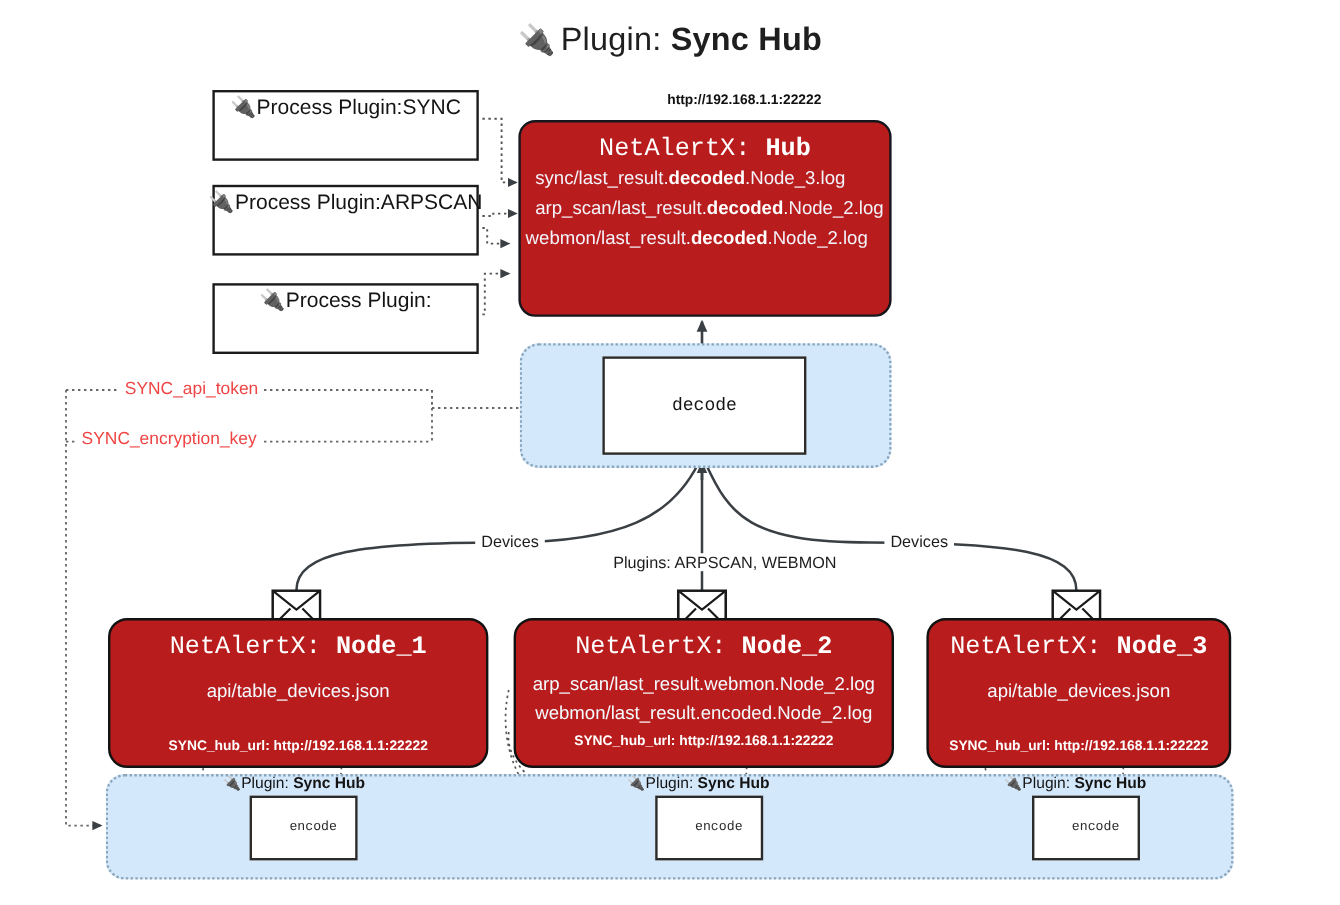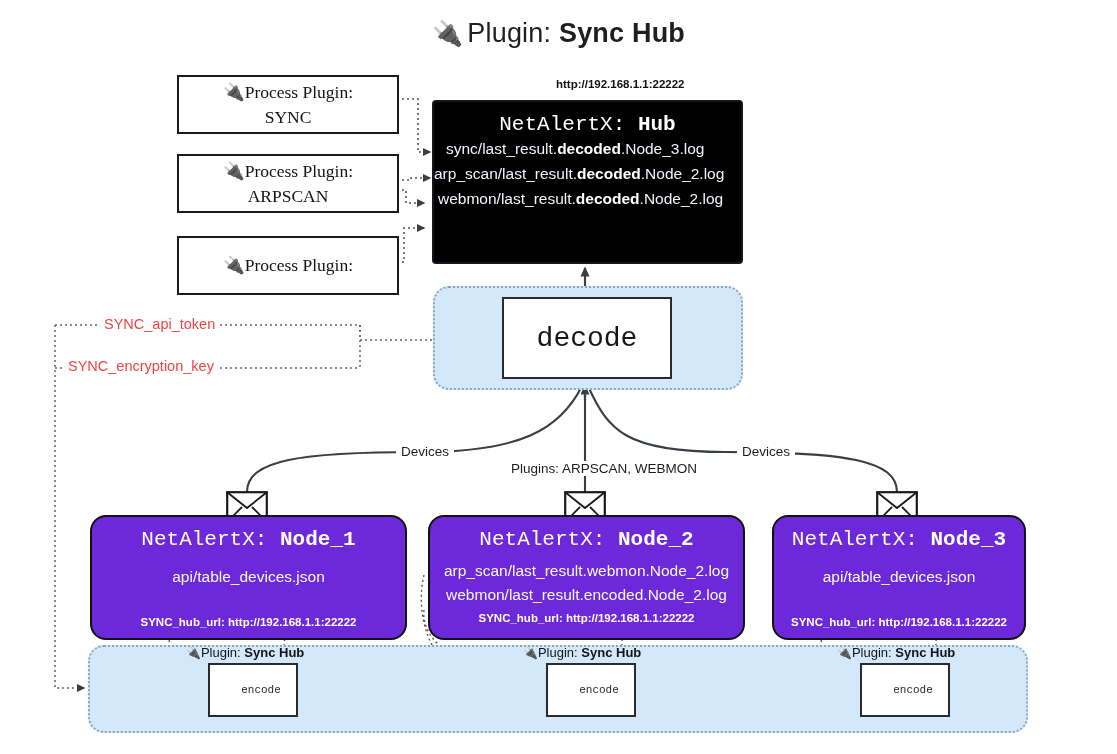--- a/index.html
+++ b/index.html
@@ -8,51 +8,51 @@
   .abs{position:absolute;}
 
   
   #title{left:0;top:18px;width:1117px;text-align:center;font-size:27px;
          color:#1f1f1f;letter-spacing:.2px;}
   #title .plug{font-size:25px;margin-right:4px;}
   #title .b{font-weight:bold;}
 
   
   .pbox{border:2px solid #1b1b1b;background:#ffffff;
-        font-family:Liberation Serif, serif;
+        font-family:Liberation Sans, sans-serif;
         font-size:17.5px;line-height:1.42;text-align:center;
-        display:flex;flex-direction:column;justify-content:center;
+        display:flex;flex-direction:row;justify-content:center;
         color:#141414;}
   .pbox .l1{white-space:nowrap;}
   .pbox .l2{white-space:nowrap;}
 
   
   #huburl{font-size:11.5px;font-weight:bold;color:#111;white-space:nowrap;}
-  #hub{background:#000000;border:2.5px solid #16171d;border-radius:4px;
+  #hub{background:#b91c1c;border:2.5px solid #16171d;border-radius:14px;
        color:#ffffff;}
   #hub .hub-title{font-family:"Liberation Mono","DejaVu Sans Mono",monospace;
        font-size:21px;text-align:center;margin-top:11px;white-space:nowrap;}
   #hub .hub-title b{font-weight:bold;}
   #hub .logline{font-size:15.5px;line-height:25px;white-space:nowrap;
        margin-left:12px;color:#f2f3fb;}
   #hub .logline b{font-weight:bold;color:#ffffff;}
 
   
   .lightband{background:#d4e8fb;border:2px dotted #8aa6bd;border-radius:16px;}
   .whitebox{background:#ffffff;border:2.5px solid #2b2b2b;
             display:flex;align-items:center;justify-content:center;
             font-family:"Liberation Mono","DejaVu Sans Mono",monospace;}
-  #decodebox{font-size:28px;color:#161616;}
+  #decodebox{font-size:15px;color:#161616;}
 
   
   .keylabel{font-size:14.5px;color:#ef4444;background:#ffffff;
             padding:0 4px;white-space:nowrap;}
 
   
-  .node{background:#6d28d9;border:2.5px solid #121212;border-radius:16px;
+  .node{background:#b91c1c;border:2.5px solid #121212;border-radius:16px;
         color:#ffffff;}
   .node .ntitle{font-family:"Liberation Mono","DejaVu Sans Mono",monospace;
         font-size:21px;text-align:center;margin-top:11px;white-space:nowrap;}
   .node .ntitle b{font-weight:bold;}
   .node .npath{font-size:15.5px;text-align:center;color:#f4fbff;
         white-space:nowrap;}
   .node .nurl{font-size:11.5px;font-weight:bold;text-align:center;
         color:#ffffff;white-space:nowrap;}
 
   
@@ -143,21 +143,21 @@
 
 <div class="abs" id="huburl" style="left:556px;top:78px;">http://192.168.1.1:22222</div>
 
 <div class="abs" id="hub" style="left:432px;top:100px;width:307px;height:160px;">
   <div class="hub-title">
     <span>NetAlertX:</span> <b>Hub</b>
   </div>
   <div class="logline">
     <span>sync/last_result.</span><b>decoded</b><span>.Node_3.log</span>
   </div>
-  <div class="logline" style="margin-left:0;">
+  <div class="logline" style="margin-left:12px;">
     <span>arp_scan/last_result.</span><b>decoded</b><span>.Node_2.log</span>
   </div>
   <div class="logline" style="margin-left:4px;">
     <span>webmon/last_result.</span><b>decoded</b><span>.Node_2.log</span>
   </div>
 </div>
 
 <div class="abs lightband" style="left:433px;top:286px;width:306px;height:100px;"></div>
 <div class="abs whitebox" id="decodebox" style="left:502px;top:297px;width:166px;height:78px;">
   <span>decode</span>

